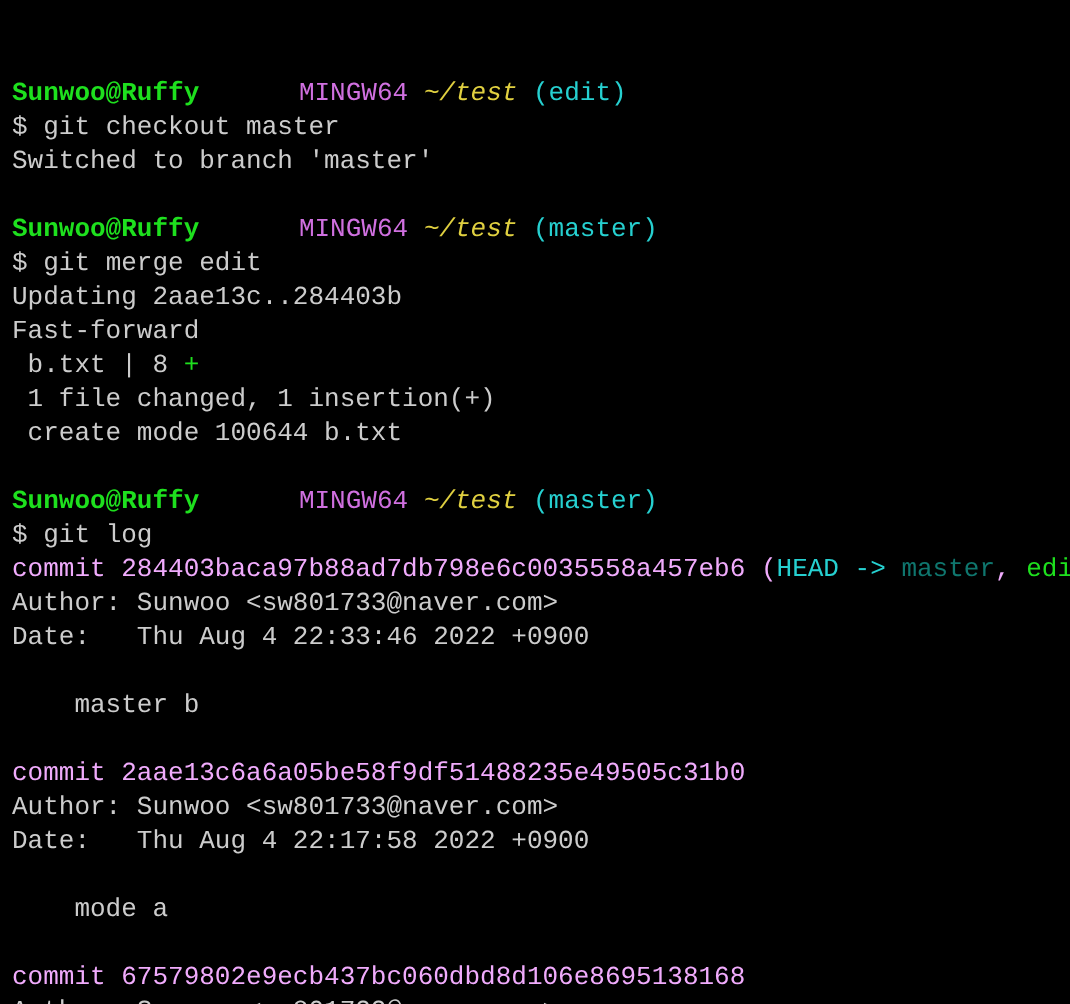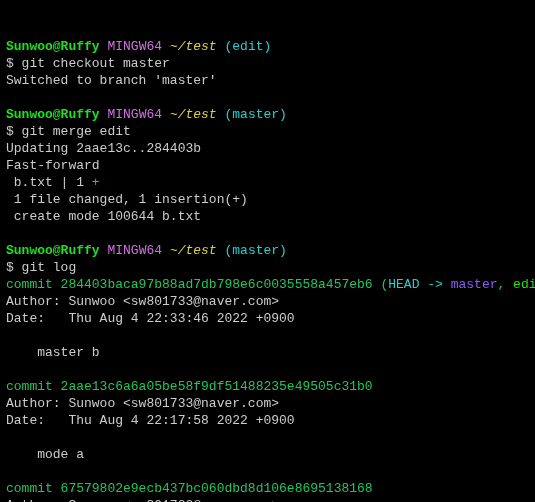--- a/index.html
+++ b/index.html
@@ -9,42 +9,42 @@
     font-family: Consolas, "Courier New", monospace;
     font-size: 13px;
     line-height: 17px;
     color: #ccc;
     width: 535px;
     height: 502px;
     box-sizing: border-box;
     white-space: pre;
   }
   .user { color: #1ee01e; font-weight: bold; }
-  .host { color: #d070e0; }
+  .host { color: #d070e0; margin-left: 42px; }
   .path { color: #e0d040; font-style: italic; }
   .branch { color: #26d0d0; font-family: Liberation Mono, monospace; }
   .cmd, .out { color: #ccc; }
-  .hash { color: #22c55e; }
+  .hash { color: #f0abfc; }
   .ref-head { color: #26d0d0; text-align: center; }
-  .ref-master { color: #8b5cf6; }
+  .ref-master { color: #0f766e; }
   .ref-edit { color: #1ee01e; }
   .plus { color: #1ee01e; }
 </style>
 </head>
 <body>
 
 <div><span><span class="user">Sunwoo@Ruffy</span> <span class="host">MINGW64</span> <span class="path">~/test</span> <span class="branch">(edit)</span></span>
 <span><span class="cmd">$ </span><span class="cmd">git checkout master</span></span>
 <span class="out">Switched to branch 'master'</span>
 
 <span><span class="user">Sunwoo@Ruffy</span> <span class="host">MINGW64</span> <span class="path">~/test</span> <span class="branch">(master)</span></span>
 <span><span class="cmd">$ </span><span class="cmd">git merge edit</span></span>
 <span class="out">Updating 2aae13c..284403b</span>
 <span class="out">Fast-forward</span>
-<span class="out"> b.txt | 1 </span><span class="plus">+</span>
+<span class="out"> b.txt | 8 </span><span class="plus">+</span>
 <span class="out"> 1 file changed, 1 insertion(+)</span>
 <span class="out"> create mode 100644 b.txt</span>
 
 <span><span class="user">Sunwoo@Ruffy</span> <span class="host">MINGW64</span> <span class="path">~/test</span> <span class="branch">(master)</span></span>
 <span><span class="cmd">$ </span><span class="cmd">git log</span></span>
 <span class="hash">commit 284403baca97b88ad7db798e6c0035558a457eb6 (</span><span class="ref-head">HEAD -&gt; </span><span class="ref-master">master</span><span class="hash">, </span><span class="ref-edit">edit</span>
 <span class="out">Author: Sunwoo &lt;sw801733@naver.com&gt;</span>
 <span class="out">Date:   Thu Aug 4 22:33:46 2022 +0900</span>
 
 <span class="out">    master b</span>

